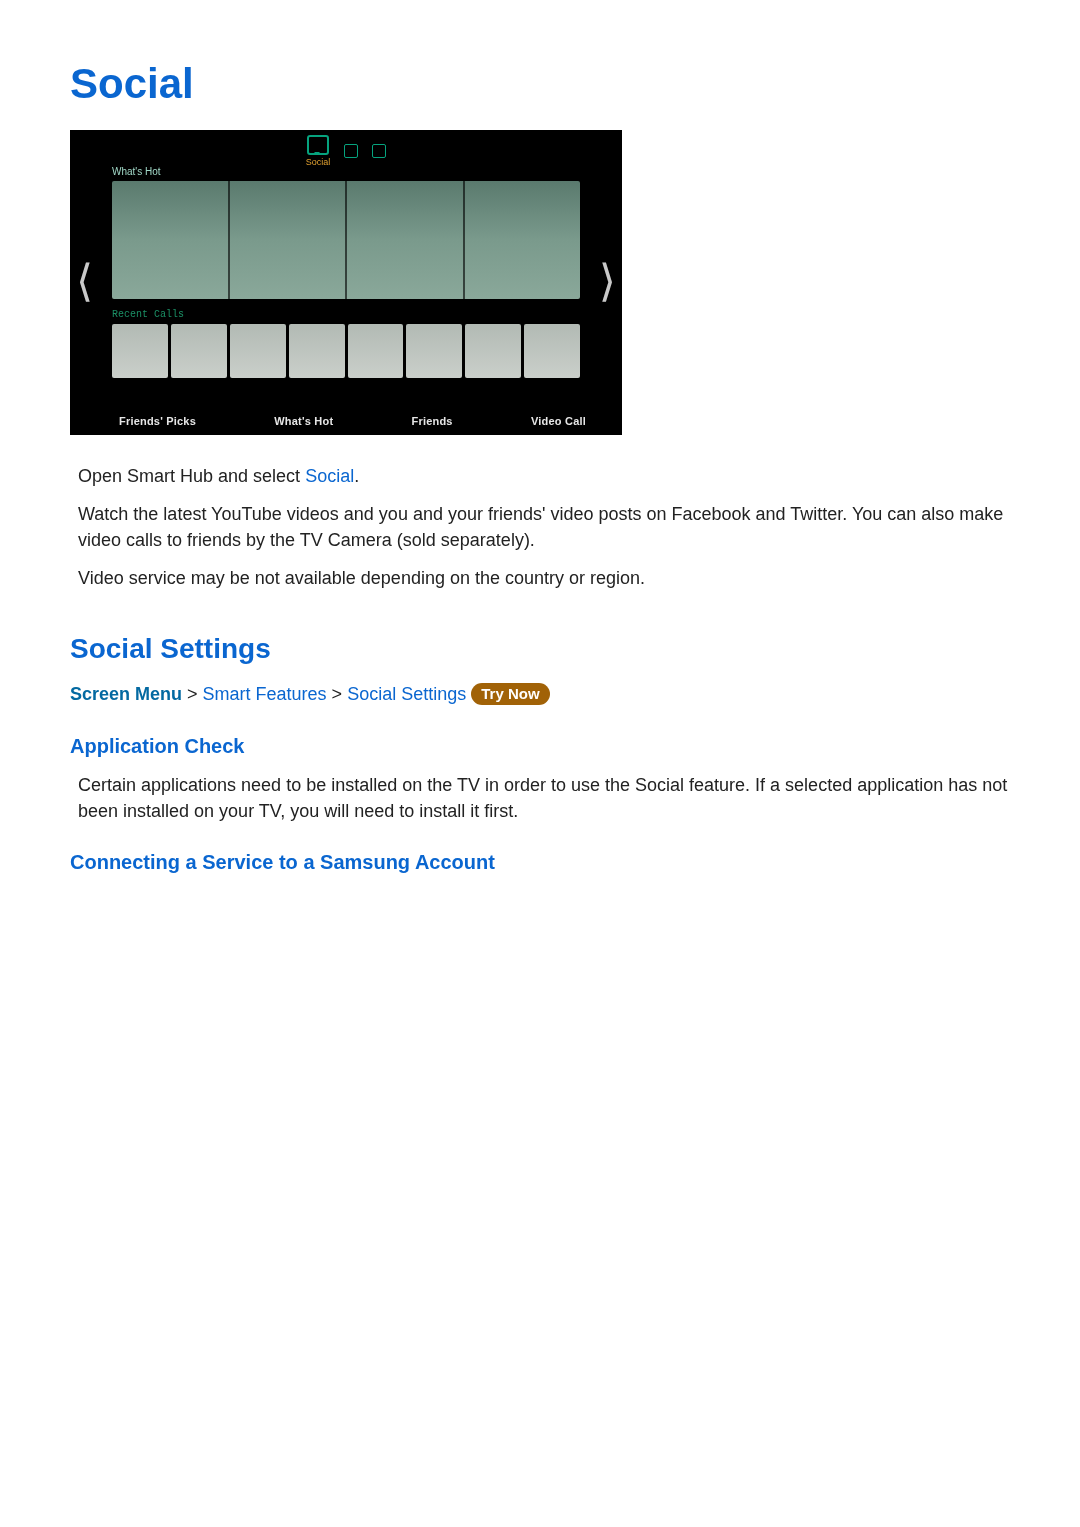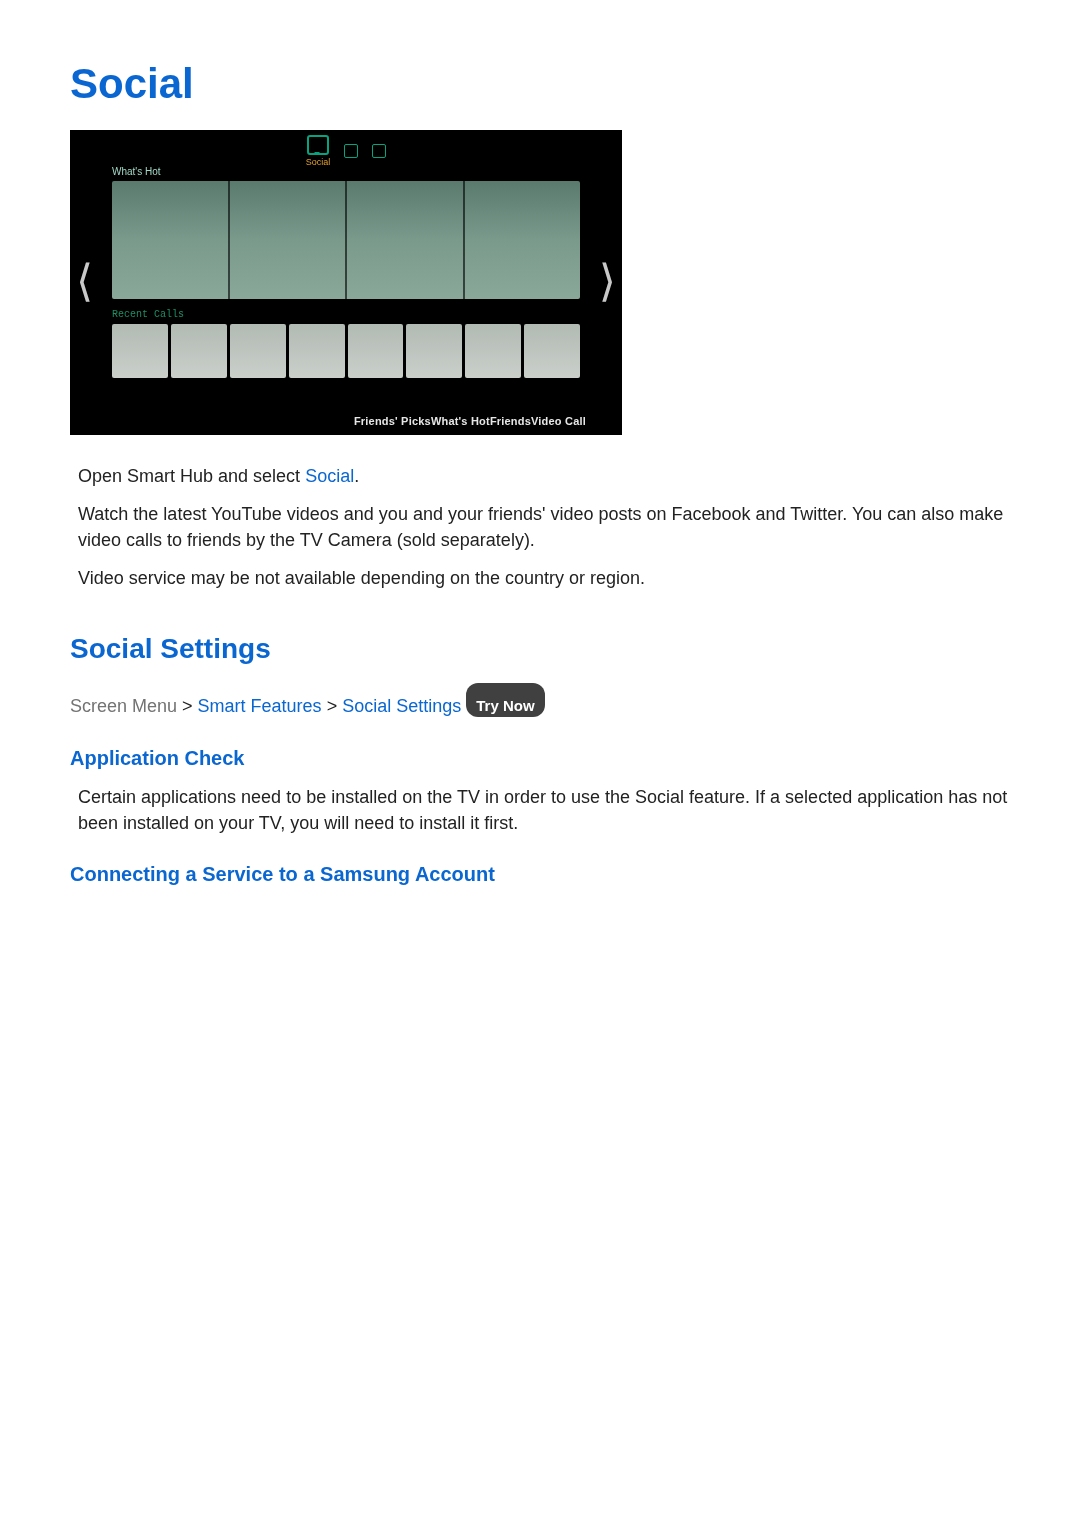--- a/index.html
+++ b/index.html
@@ -97,22 +97,22 @@
     height:54px;
     display:flex; gap:3px;
   }
   .tv .row2 .cell {
     flex:1;
     background: linear-gradient(180deg, #b2bab4, #cacfca);
     border-radius:2px;
   }
   .tv .tabs {
     position:absolute;
-    left:24px; right:36px; bottom:8px;
-    display:flex; justify-content:flex-end;
+    left:49px; right:36px; bottom:8px;
+    display:flex; justify-content:space-between;
     font-size:11px;
     color:#e6e6e6;
     letter-spacing:0.2px;
   }
   .tv .tabs span { font-weight:600; }
 
   .note-line {
     display:flex; align-items:flex-start; gap:14px;
     margin:0 0 18px 10px;
     font-size:17px;
@@ -136,27 +136,27 @@
   h2.sec {
     color:#0a66d0;
     font-size:28px;
     font-weight:600;
     margin:42px 0 18px 0;
   }
   .path {
     font-size:18px;
     margin-bottom:30px;
   }
-  .path b { font-weight:400; color:#737373;margin-top:28px; }
+  .path b { font-weight:700; color:#0369a1;margin-top:28px; }
   .path .try {
     display:inline-block;
-    background:#404040;
+    background:#a16207;
     color:#fff;
     border-radius:12px;
-    padding:14px 10px 3px 10px;
+    padding:2px 10px 3px 10px;
     font-size:15px;
     font-weight:600;
     vertical-align:1px;
   }
   h3.sub {
     color:#0a66d0;
     font-size:20px;
     font-weight:600;
     margin:26px 0 14px 0;
   }

